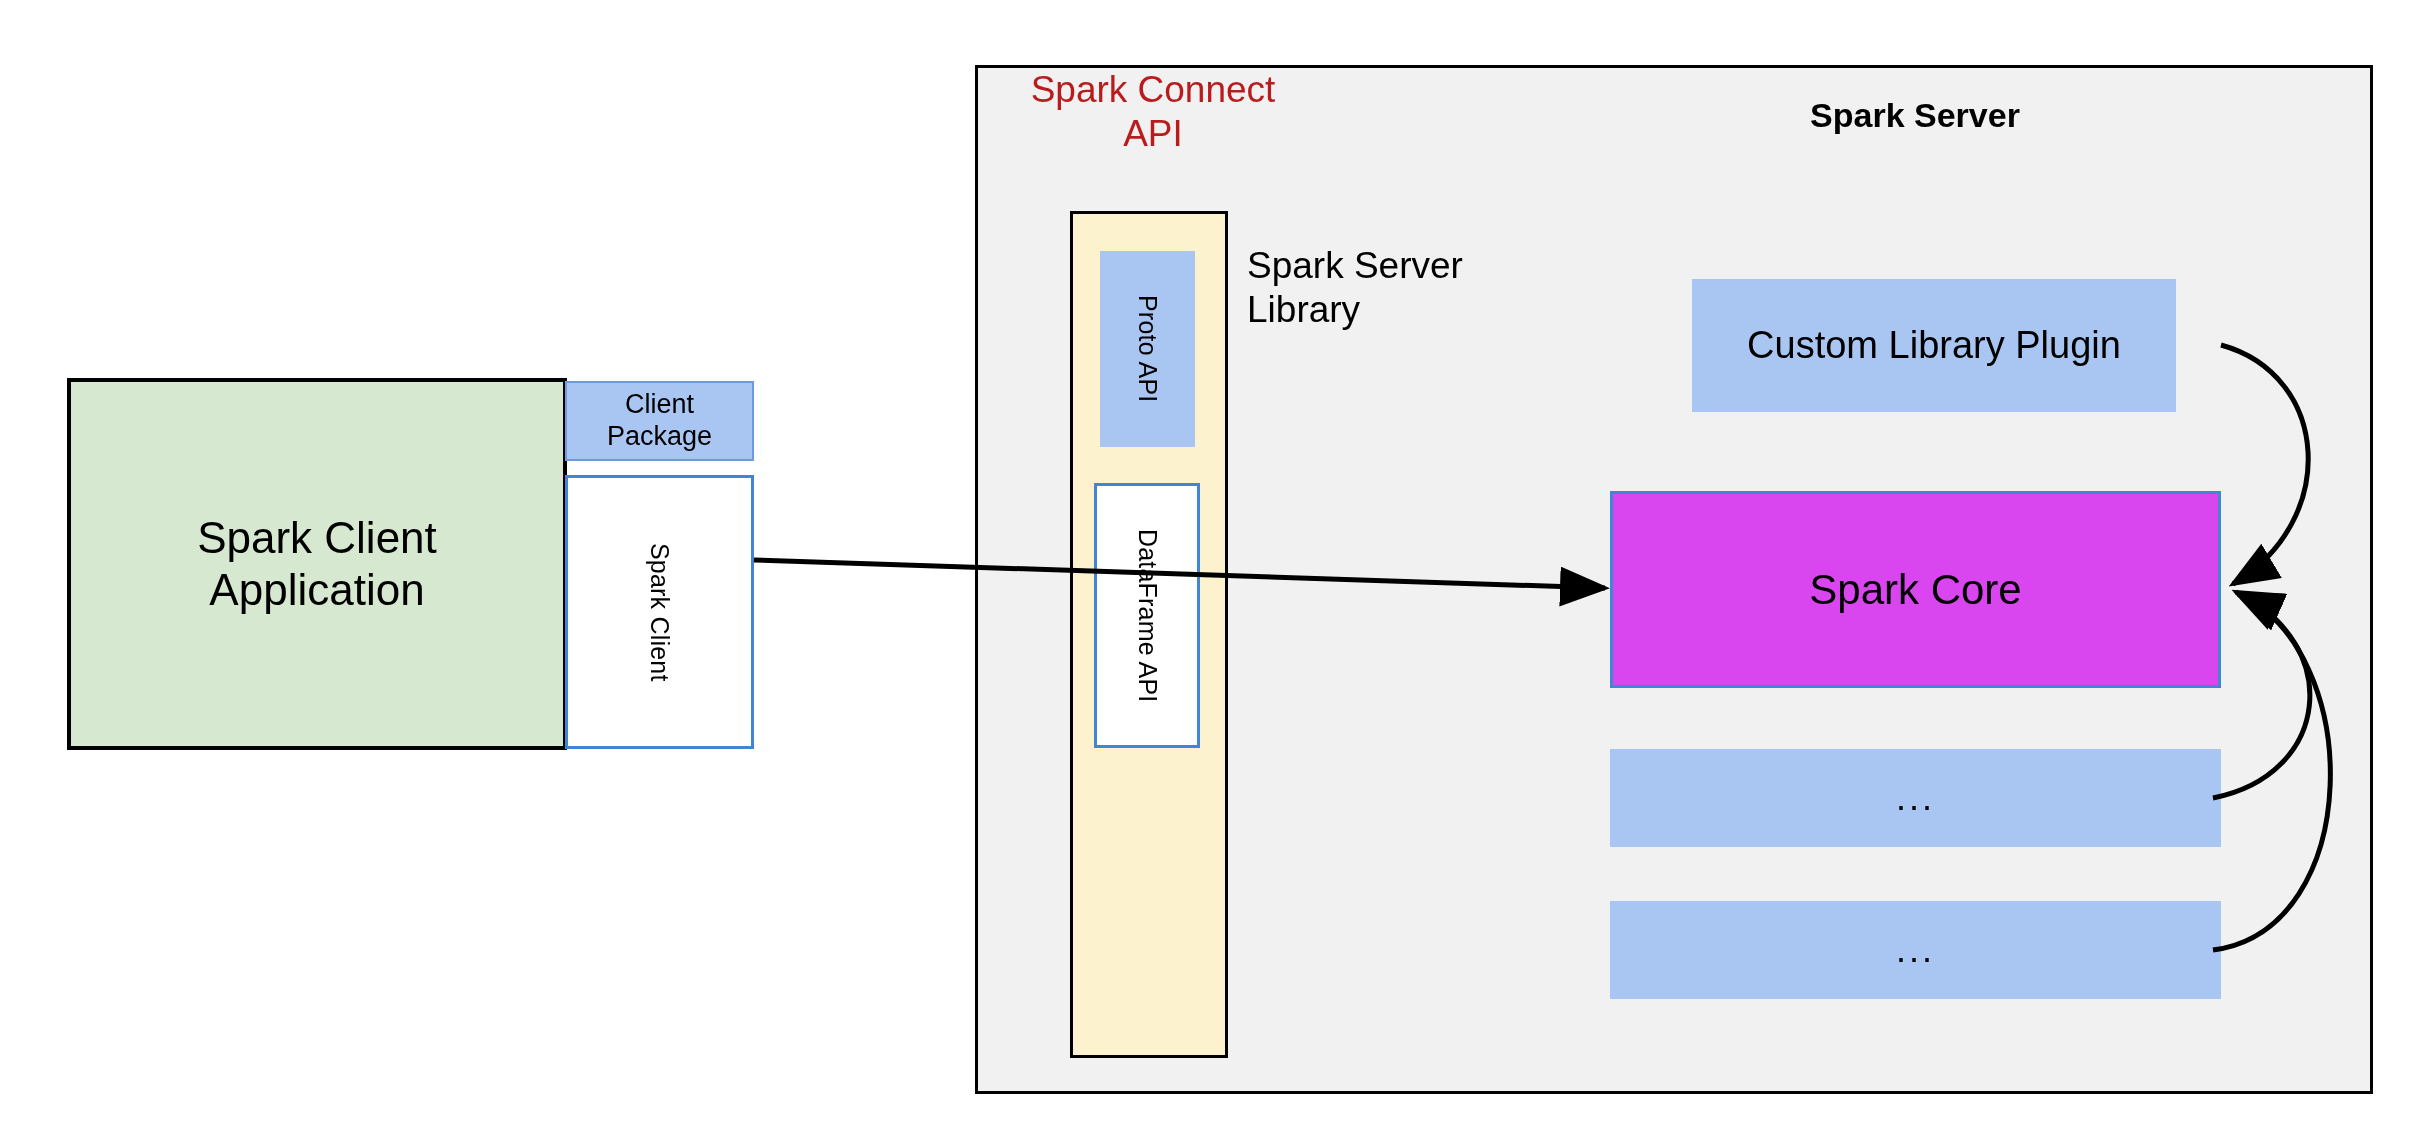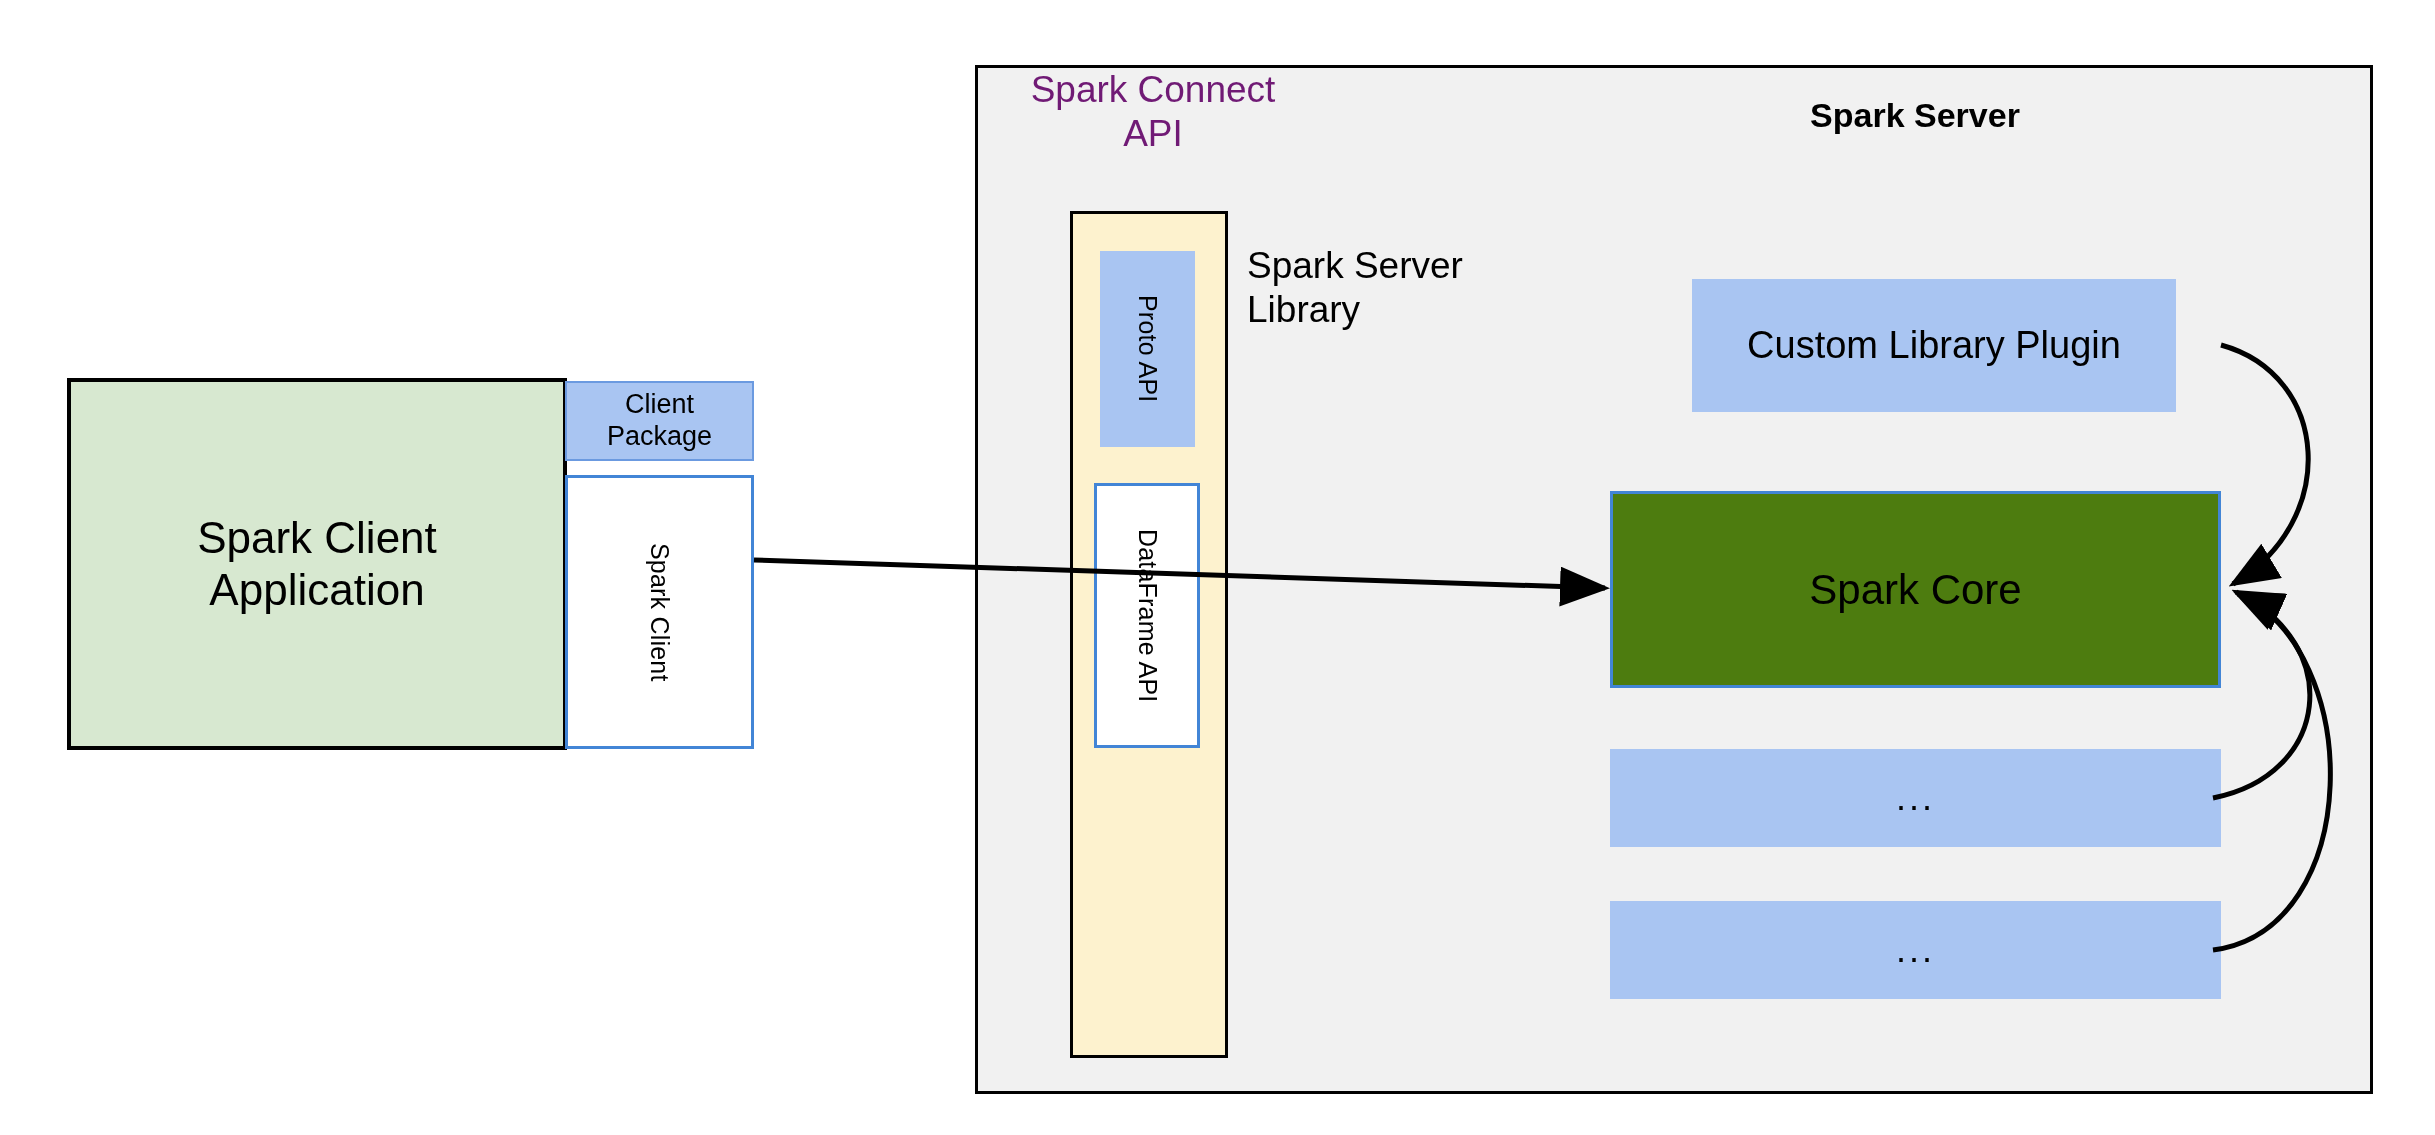--- a/index.html
+++ b/index.html
@@ -45,21 +45,21 @@
     background: #f1f1f1;
     border: 3px solid #000000;
   }
 
   #spark-connect-api-label {
     left: 1008px;
     top: 68px;
     width: 290px;
     font-size: 37px;
     text-align: center;
-    color: #701a75;
+    color: #b91c1c;
   }
 
   #spark-server-title {
     left: 1645px;
     top: 95px;
     width: 540px;
     font-size: 34px;
     font-weight: bold;
     text-align: center;
   }
@@ -143,21 +143,21 @@
     left: 1692px;
     top: 279px;
     width: 484px;
     height: 133px;
   }
   #spark-core-box {
     left: 1610px;
     top: 491px;
     width: 611px;
     height: 197px;
-    background: #4d7c0f;
+    background: #d946ef;
     border: 3px solid #4285d6;
     font-size: 42px;
   }
   #ellipsis-box-1 {
     left: 1610px;
     top: 749px;
     width: 611px;
     height: 98px;
   }
   #ellipsis-box-2 {

